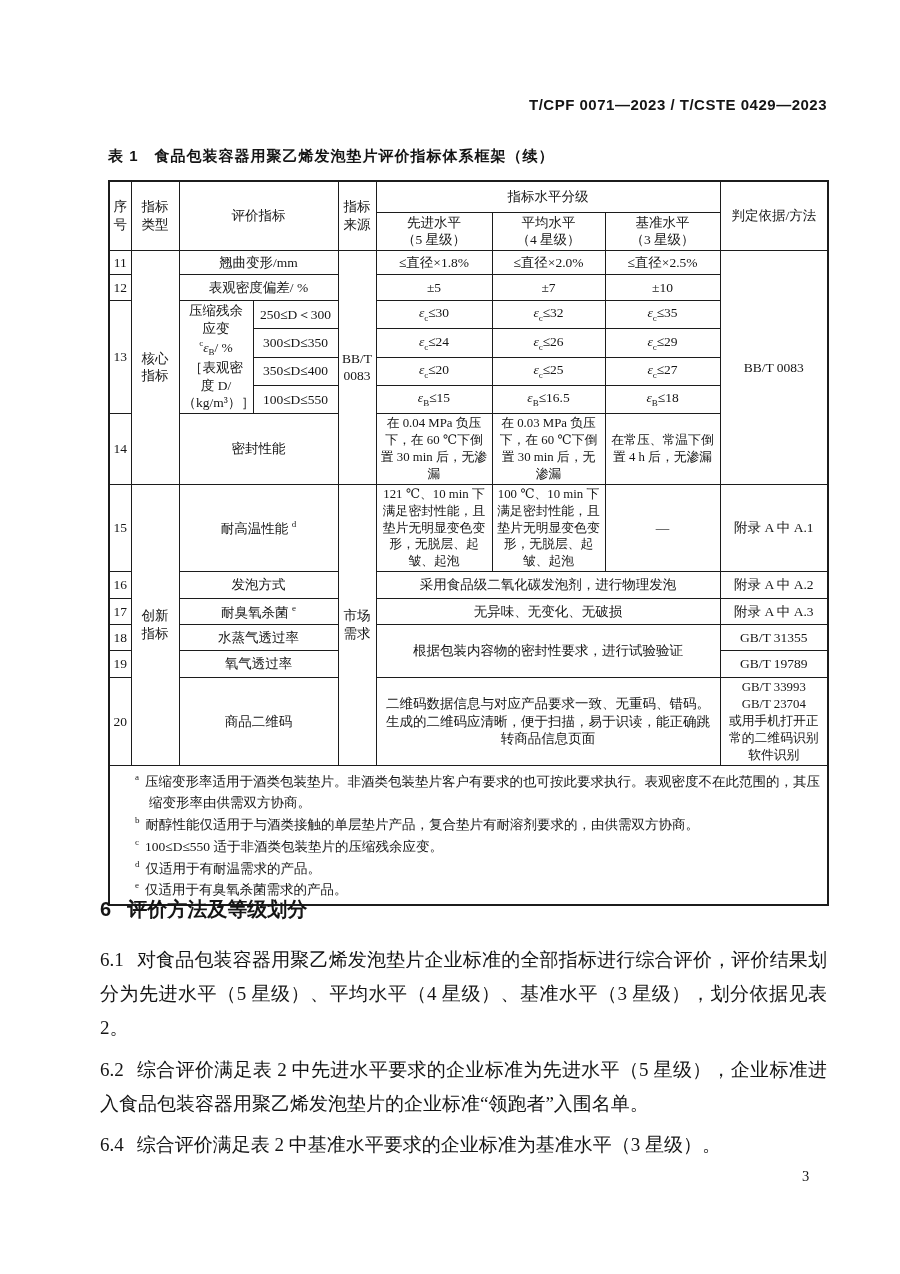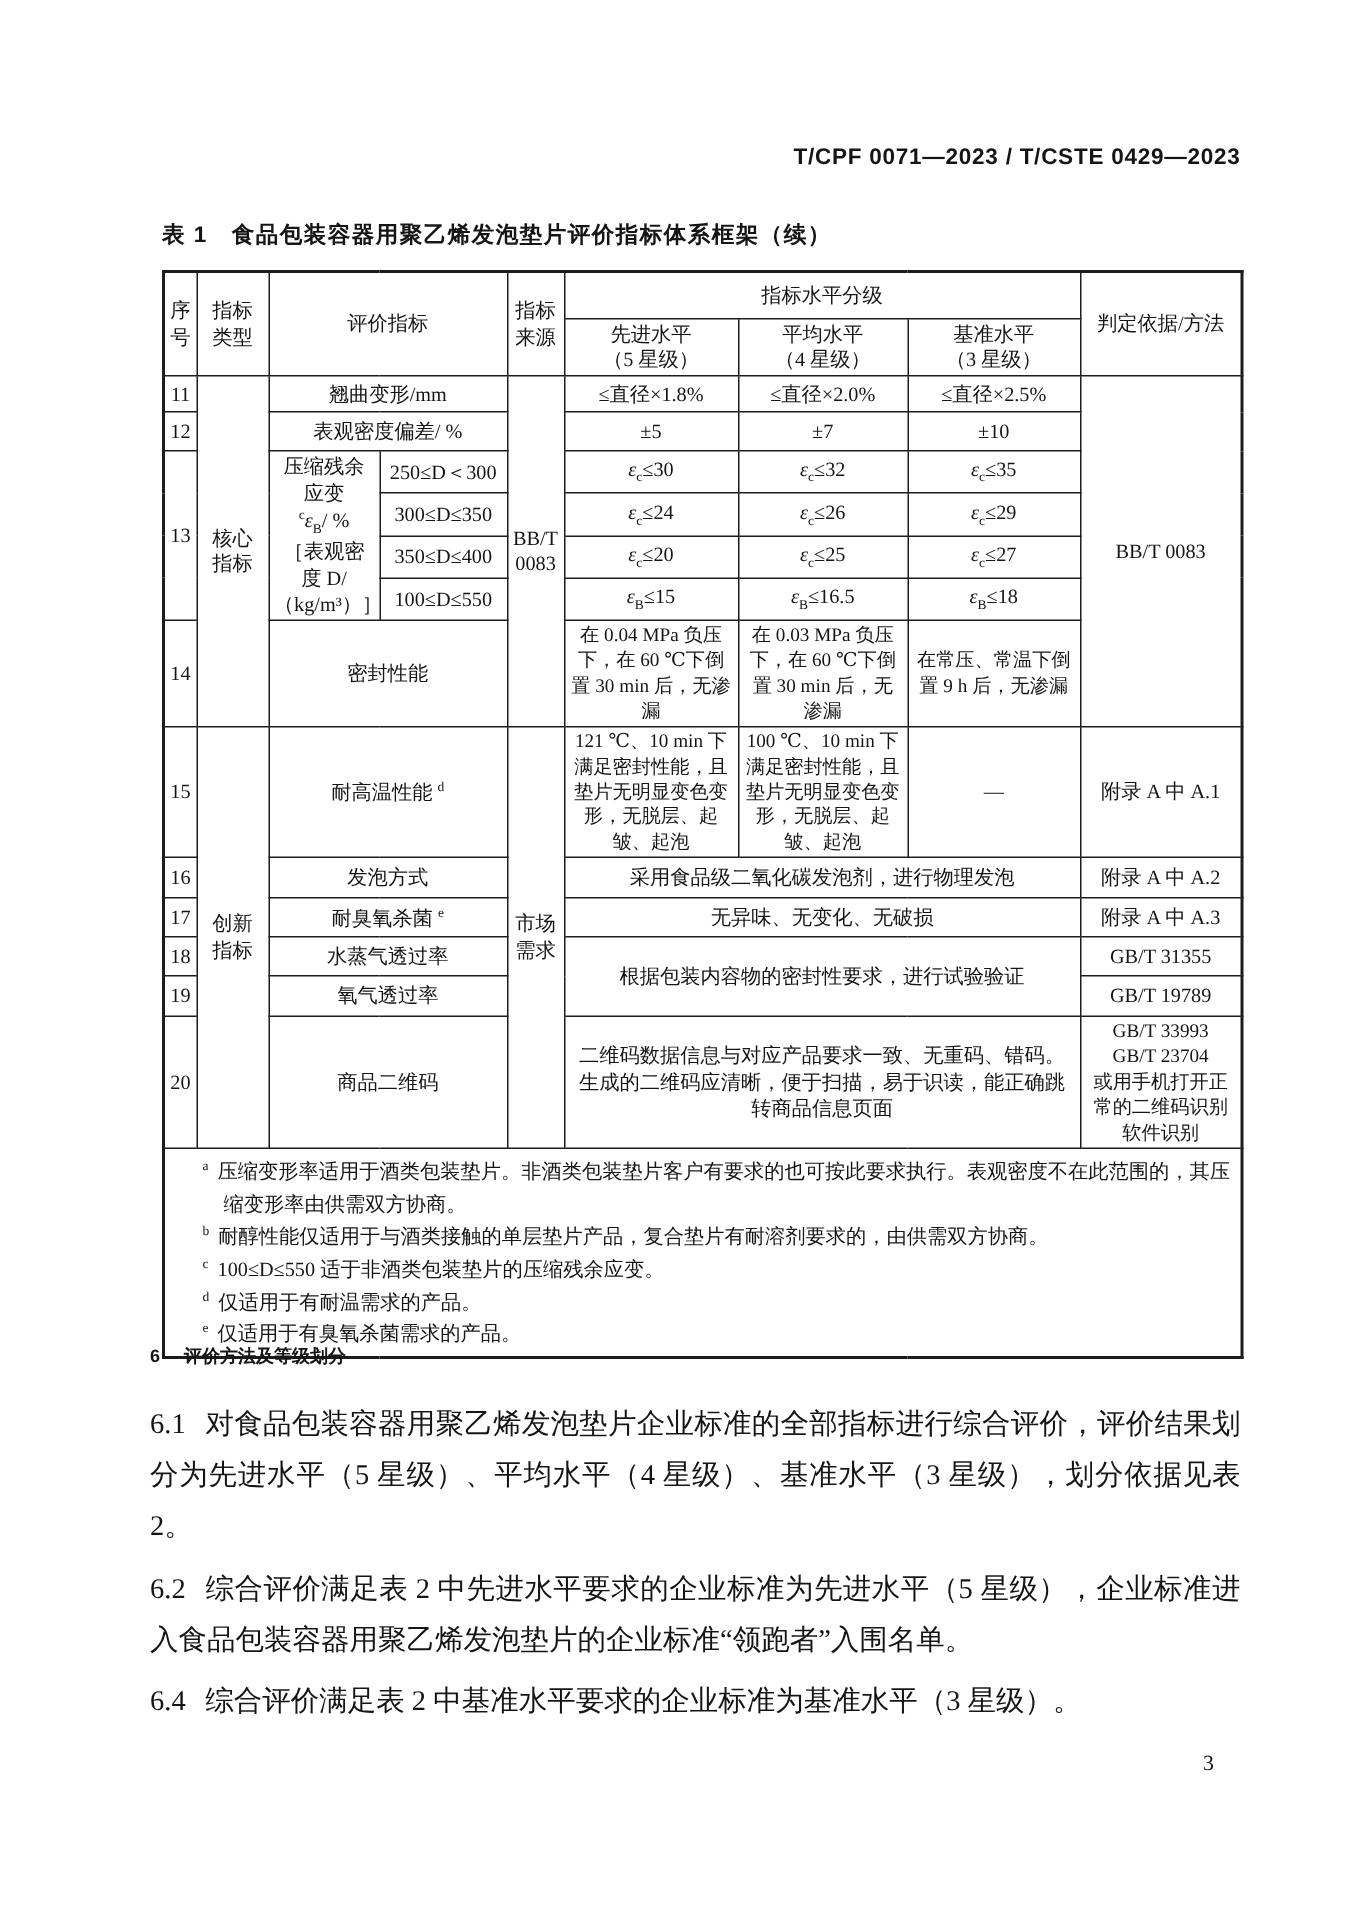--- a/index.html
+++ b/index.html
@@ -40,21 +40,21 @@
   .sym{font-style:italic;}
   td.fncell{vertical-align:top;padding:6px 10px 4px 10px;}
   .fn{
     text-align:left;font-size:13.5px;line-height:1.58;
     margin-left:22px;padding-left:14px;text-indent:-14px;
   }
   .fn sup{margin-right:6px;}
   .section{position:absolute;top:896px;left:100px;width:727px;}
   .sec-heading{
     font-family:"Liberation Sans","DejaVu Sans",sans-serif;
-    font-weight:700;font-size:12px;margin:0 0 20px 0;
+    font-weight:700;font-size:20px;margin:0 0 20px 0;
   }
   .sec-heading .no{margin-right:16px;}
   .clause{font-size:19px;line-height:1.8;text-align:justify;margin:0 0 7px 0;}
   .clause .no{margin-right:13px;}
   .page-number{position:absolute;top:1168px;left:802px;font-size:14.5px;}
 </style>
 </head>
 <body>
 
 <div class="doc-number">T/CPF 0071—2023 / T/CSTE 0429—2023</div>
@@ -145,21 +145,21 @@
     <td><span class="sym">ε</span><sub>B</sub><span>≤15</span></td>
     <td><span class="sym">ε</span><sub>B</sub><span>≤16.5</span></td>
     <td><span class="sym">ε</span><sub>B</sub><span>≤18</span></td>
   </tr>
 
   <tr class="r14">
     <td>14</td>
     <td colspan="2">密封性能</td>
     <td class="just small">在 0.04 MPa 负压下，在 60 ℃下倒置 30 min 后，无渗漏</td>
     <td class="just small">在 0.03 MPa 负压下，在 60 ℃下倒置 30 min 后，无渗漏</td>
-    <td class="just small">在常压、常温下倒置 9 h 后，无渗漏</td>
+    <td class="just small">在常压、常温下倒置 4 h 后，无渗漏</td>
   </tr>
 
   <tr class="r15">
     <td>15</td>
     <td rowspan="6" class="pre">创新
 指标</td>
     <td colspan="2"><span>耐高温性能</span> <sup>d</sup></td>
     <td rowspan="6" class="pre">市场
 需求</td>
     <td class="just small">121 ℃、10 min 下满足密封性能，且垫片无明显变色变形，无脱层、起皱、起泡</td>

